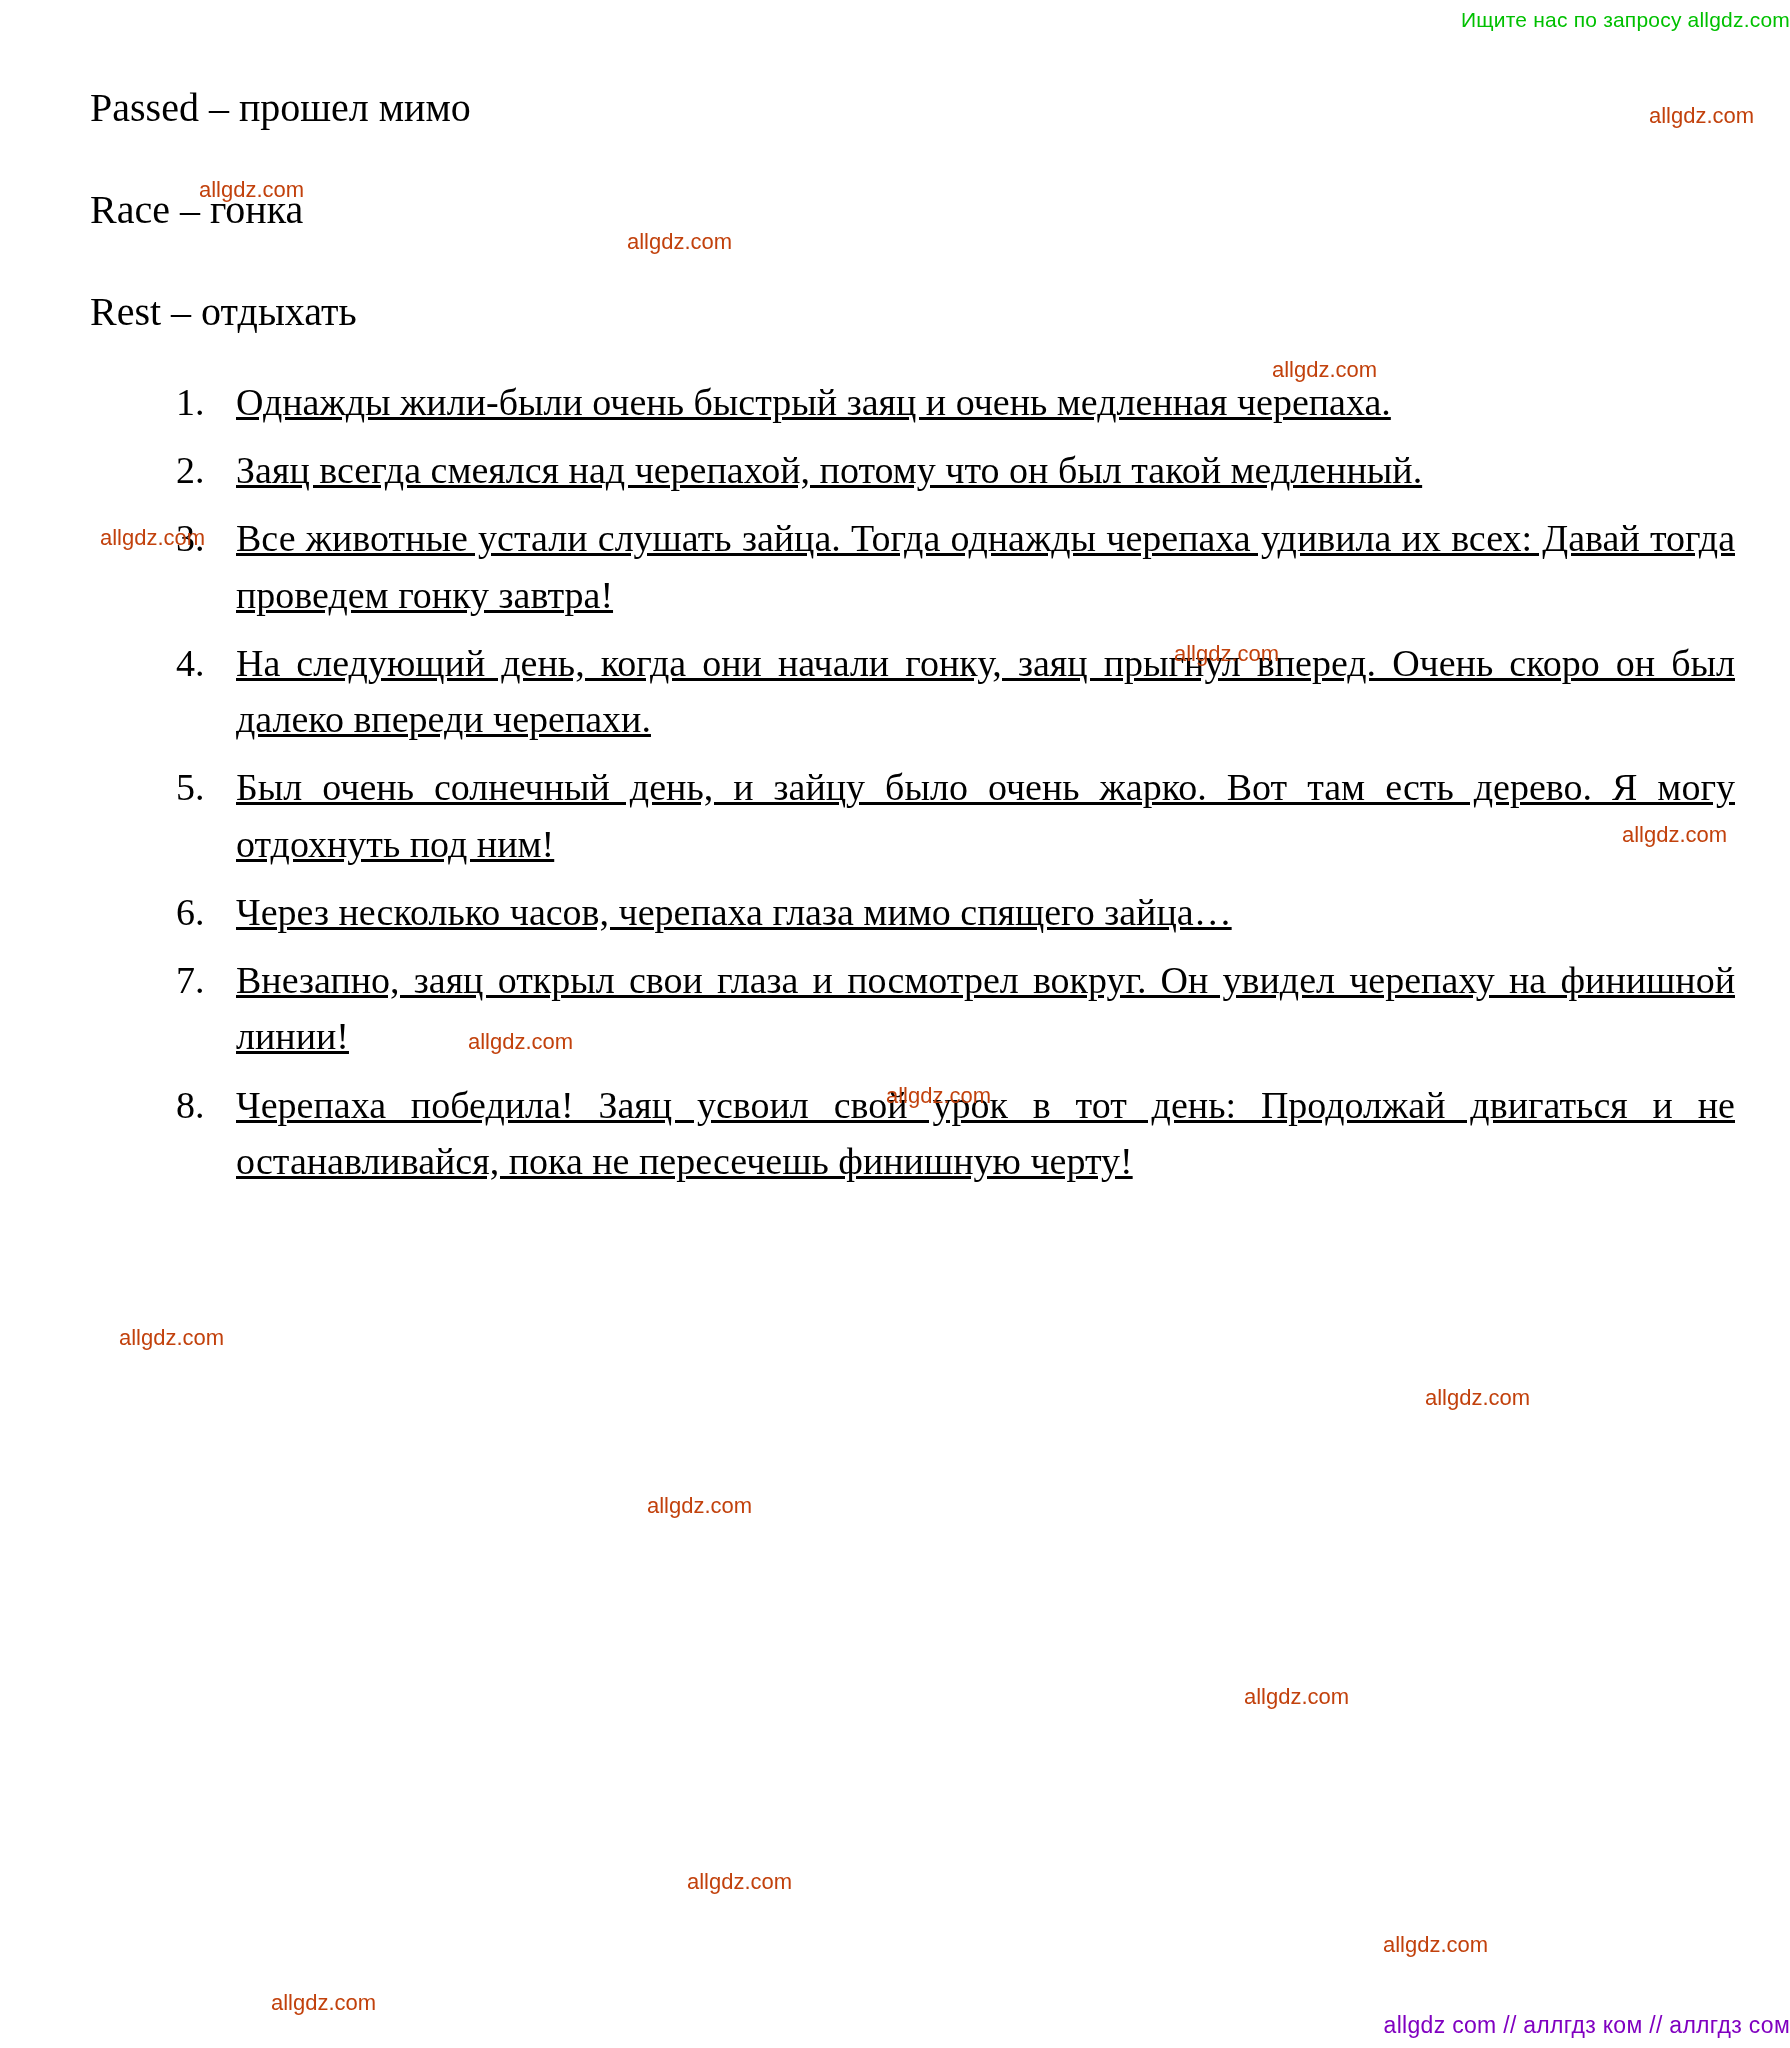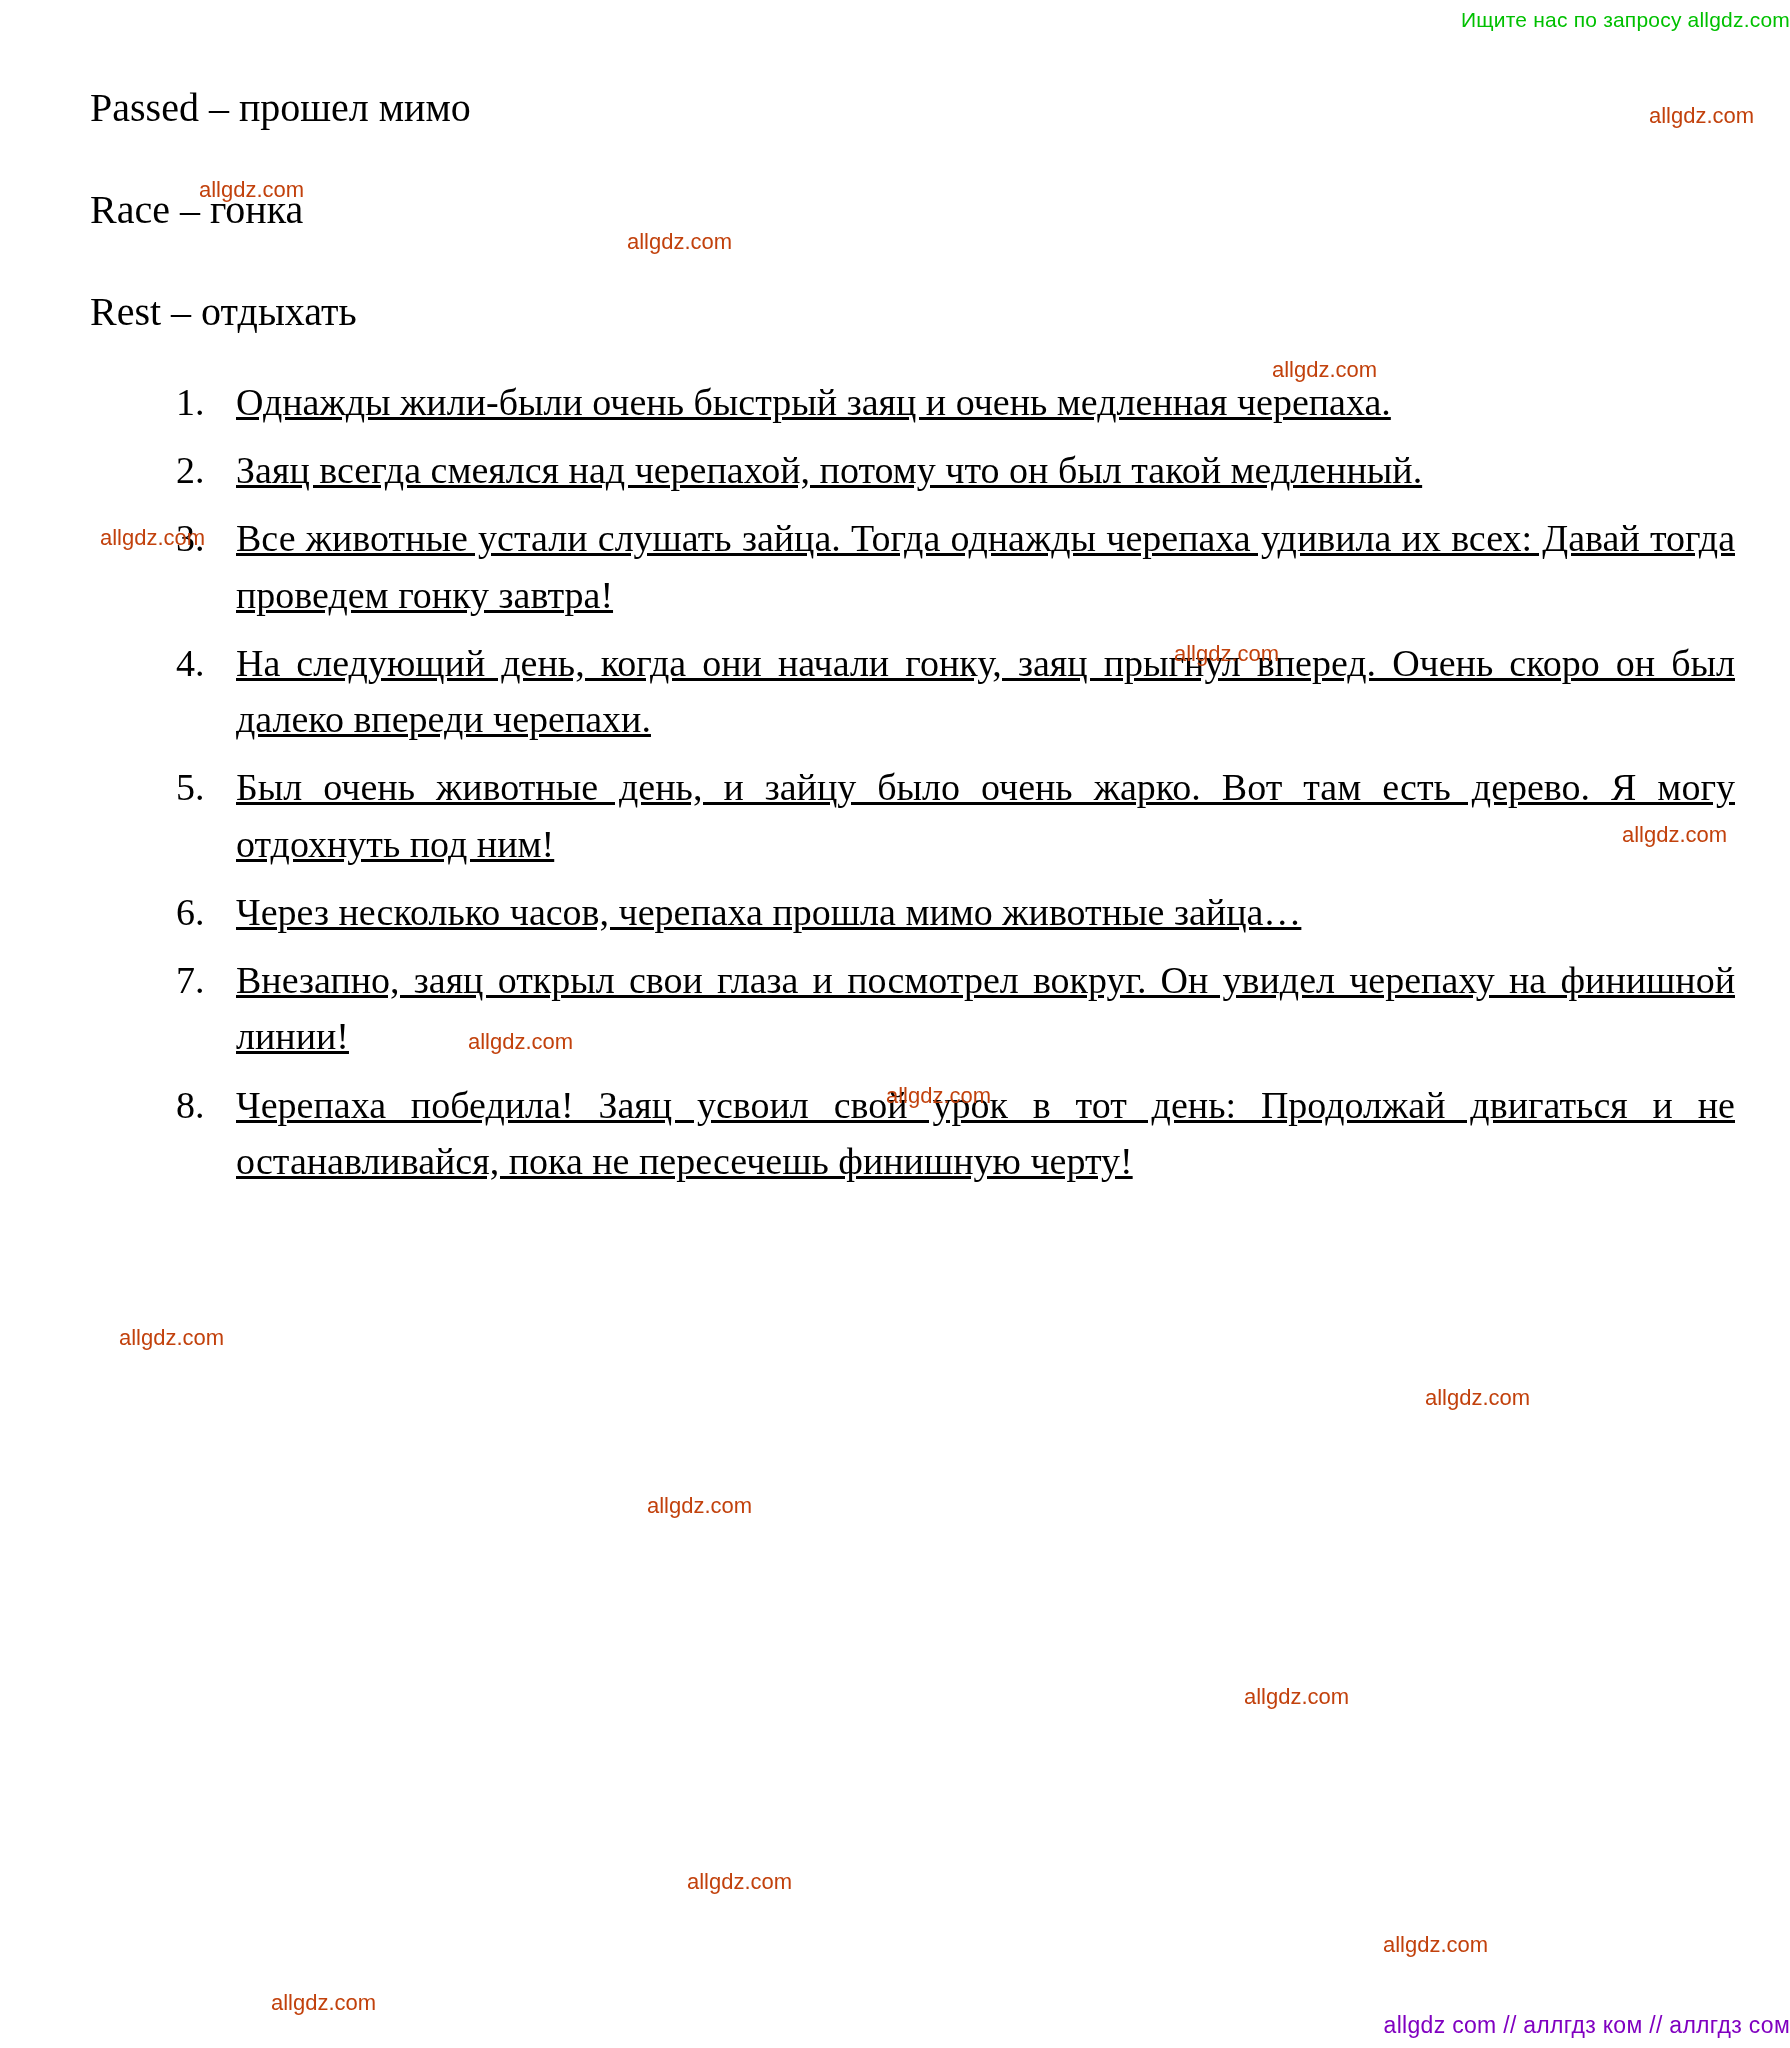--- a/index.html
+++ b/index.html
@@ -101,22 +101,22 @@
   <p class="vocab vocab-1">Race – гонка</p>
 
   <p class="vocab vocab-2">Rest – отдыхать</p>
 
 
   <ol class="story">
     <li>Однажды жили-были очень быстрый заяц и очень медленная черепаха.</li>
     <li>Заяц всегда смеялся над черепахой, потому что он был такой медленный.</li>
     <li>Все животные устали слушать зайца. Тогда однажды черепаха удивила их всех: Давай тогда проведем гонку завтра!</li>
     <li>На следующий день, когда они начали гонку, заяц прыгнул вперед. Очень скоро он был далеко впереди черепахи.</li>
-    <li>Был очень животные день, и зайцу было очень жарко. Вот там есть дерево. Я могу отдохнуть под ним!</li>
-    <li>Через несколько часов, черепаха прошла мимо животные зайца…</li>
+    <li>Был очень солнечный день, и зайцу было очень жарко. Вот там есть дерево. Я могу отдохнуть под ним!</li>
+    <li>Через несколько часов, черепаха глаза мимо спящего зайца…</li>
     <li>Внезапно, заяц открыл свои глаза и посмотрел вокруг. Он увидел черепаху на финишной линии!</li>
     <li>Черепаха победила! Заяц усвоил свой урок в тот день: Продолжай двигаться и не останавливайся, пока не пересечешь финишную черту!</li>
   </ol>
 
 </div>
 
 <div id="watermark-layer">
     <div class="wm" style="left: 1649px; top: 103px;">allgdz.com</div>
     <div class="wm" style="left: 199px; top: 177px;">allgdz.com</div>
     <div class="wm" style="left: 627px; top: 229px;">allgdz.com</div>

